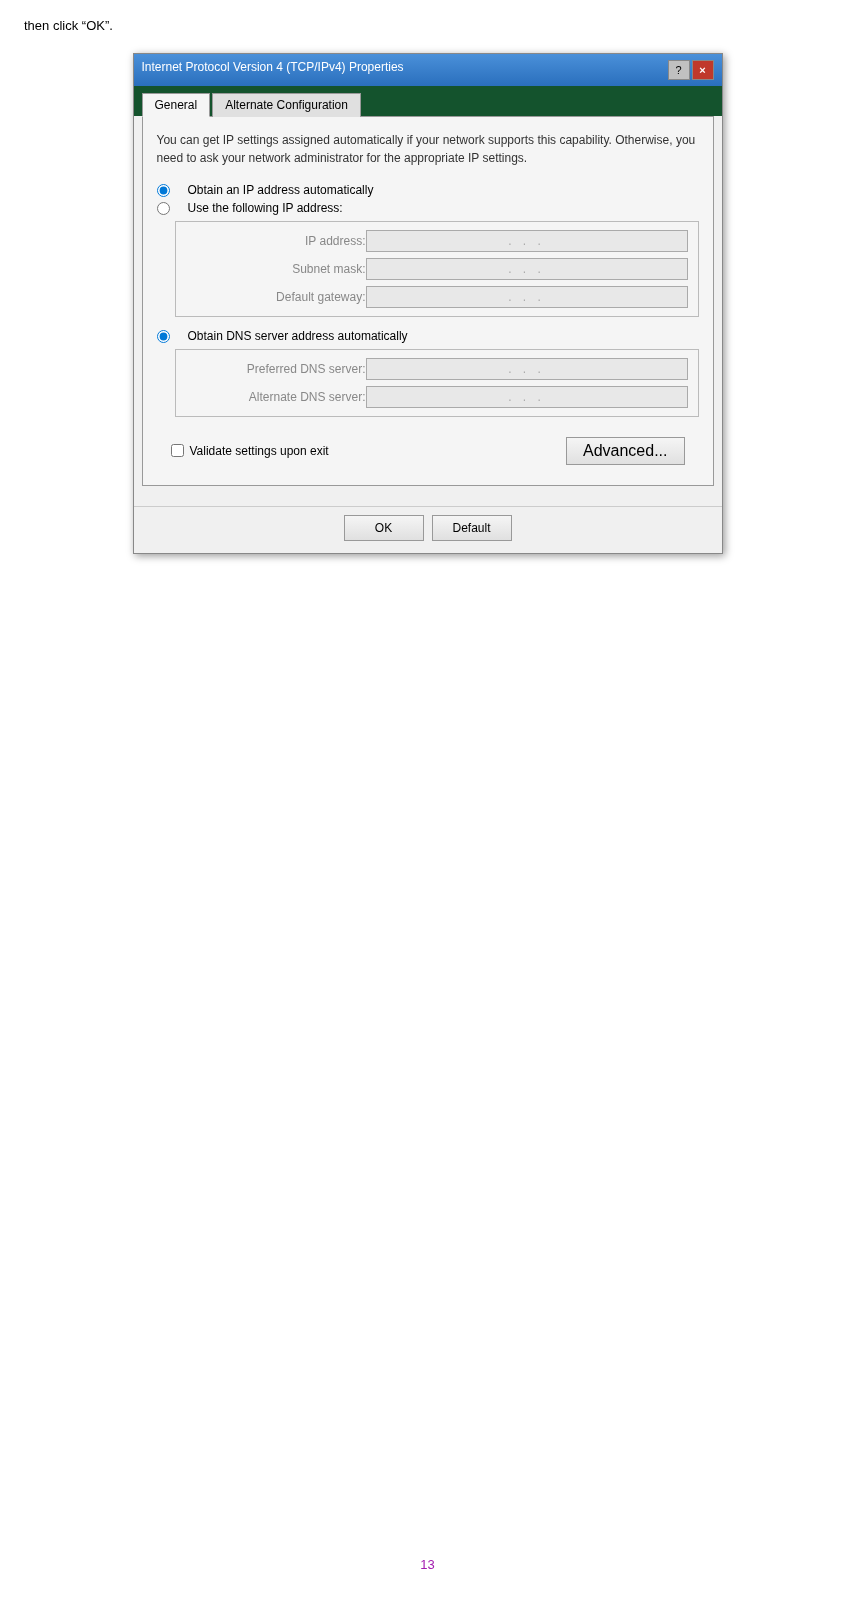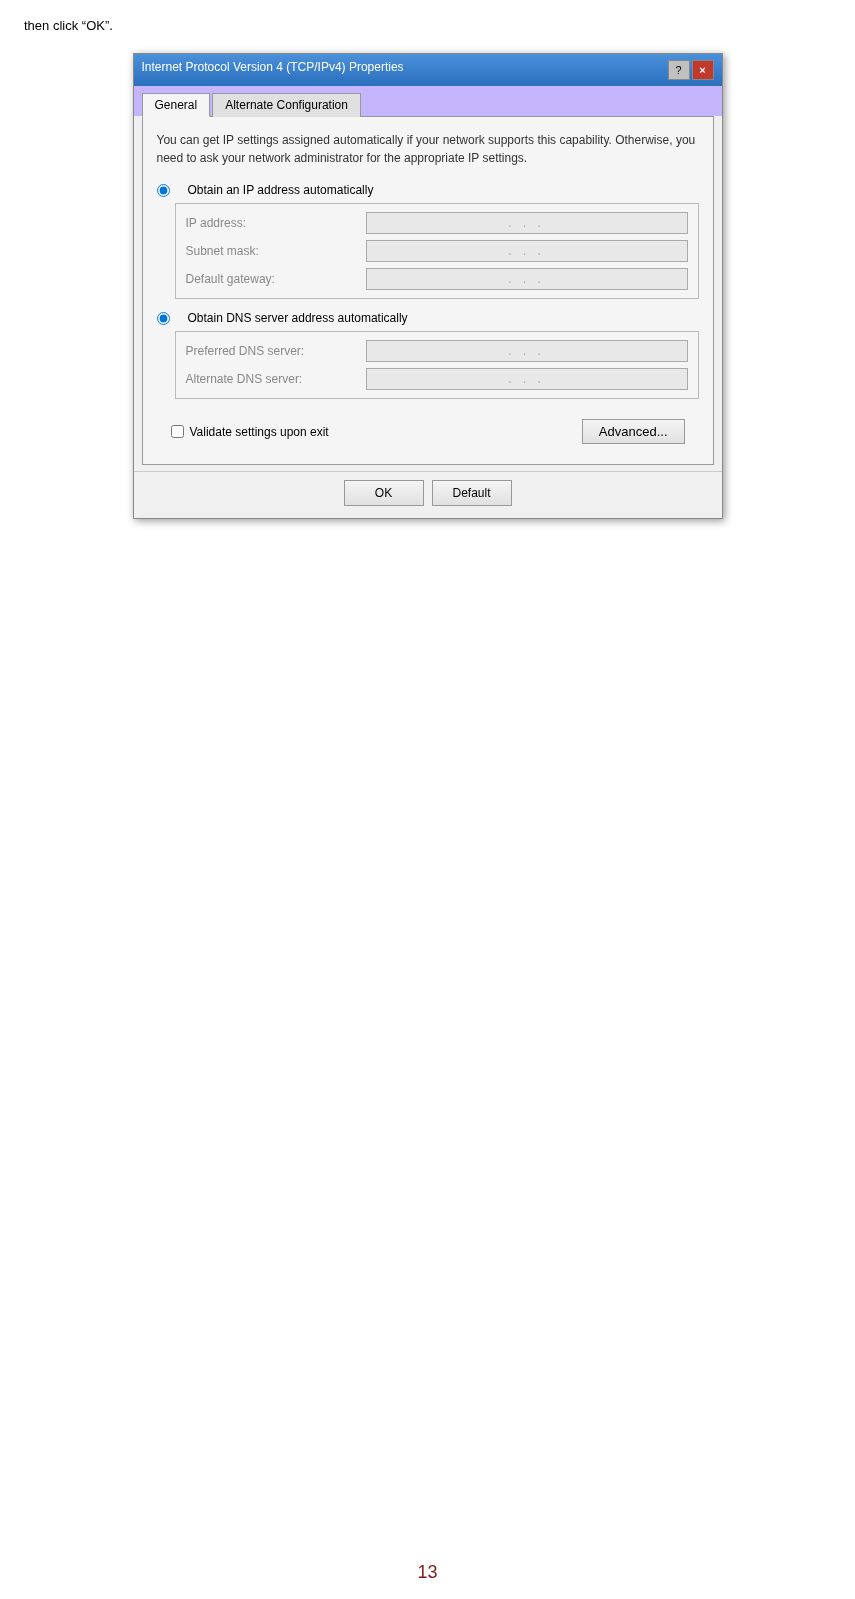--- a/index.html
+++ b/index.html
@@ -60,21 +60,21 @@
     }
     .title-btn.close-btn {
       background: #c0392b;
       color: #fff;
       font-weight: bold;
     }
     
     .tabs-row {
       display: flex;
       padding: 6px 8px 0 8px;
-      background: #c4b5fd;
+      background: #14532d;
     }
     .tab {
       padding: 4px 12px;
       border: 1px solid #999;
       border-bottom: none;
       background: #e0e0e0;
       font-size: 12px;
       cursor: pointer;
       margin-right: 2px;
       position: relative;
@@ -82,21 +82,21 @@
     }
     .tab.active {
       background: #f5f5f5;
       border-bottom: 1px solid #f5f5f5;
       z-index: 2;
       font-weight: normal;
     }
     .tab-content {
       background: #f5f5f5;
       border: 1px solid #999;
-      margin: 0 8px 6px 8px;
+      margin: 0 8px 20px 8px;
       padding: 14px 14px 10px 14px;
     }
     .info-text {
       font-size: 12px;
       color: #333;
       margin-bottom: 16px;
       line-height: 1.5;
     }
     
     .radio-group {
@@ -126,20 +126,21 @@
       margin-bottom: 6px;
     }
     .field-row:last-child {
       margin-bottom: 0;
     }
     .field-label {
       font-size: 12px;
       color: #888;
       width: 180px;
       flex-shrink: 0;
+      text-align: right;
     }
     .field-input {
       flex: 1;
       border: 1px solid #aaa;
       background: #e8e8e8;
       height: 22px;
       font-size: 12px;
       color: #aaa;
       padding: 0 4px;
       text-align: center;
@@ -164,21 +165,21 @@
       align-items: flex-start;
       font-size: 12px;
     }
     .validate-row input[type="checkbox"] {
       margin-right: 6px;
     }
     .advanced-btn {
       padding: 4px 16px;
       background: linear-gradient(to bottom, #f5f5f5, #e0e0e0);
       border: 1px solid #999;
-      font-size: 13px;
+      font-size: 16px;
       cursor: pointer;
     }
     
     .ok-cancel-row {
       display: flex;
       justify-content: center;
       gap: 8px;
       padding: 8px 14px 12px 14px;
       background: #f0f0f0;
       border-top: 1px solid #ccc;
@@ -186,25 +187,25 @@
     .ok-btn, .cancel-btn {
       padding: 5px 19px;
       font-size: 12px;
       border: 1px solid #999;
       background: linear-gradient(to bottom, #f5f5f5, #e0e0e0);
       cursor: pointer;
       min-width: 80px;
     }
     .page-number {
       position: absolute;
-      bottom: 16px;
+      bottom: 27px;
       left: 50%;
       transform: translateX(-50%);
-      font-size: 18px;
-      color: #7f1d1d;
+      font-size: 13px;
+      color: #a21caf;
     }
   </style>
 </head>
 <body>
 
 <p class="page-text">then click “OK”.</p>
 
 <div class="dialog-wrapper">
   <div class="dialog">
 
@@ -221,20 +222,24 @@
       <div class="tab">Alternate Configuration</div>
     </div>
 
     <div class="tab-content">
       <p class="info-text">You can get IP settings assigned automatically if your network supports this capability. Otherwise, you need to ask your network administrator for the appropriate IP settings.</p>
 
       <div class="radio-group">
         <div class="radio-option">
           <input type="radio" name="ip_mode" checked="" style="">
           <span>Obtain an IP address automatically</span>
+        </div>
+        <div class="radio-option">
+          <input type="radio" name="ip_mode" style="">
+          <span>Use the following IP address:</span>
         </div>
       </div>
 
       <div class="bordered-section">
         <div class="field-row">
           <span class="field-label">IP address:</span>
           <input class="field-input field-input-dots" type="text" value=". . ." disabled="" style="">
         </div>
         <div class="field-row">
           <span class="field-label">Subnet mask:</span>

